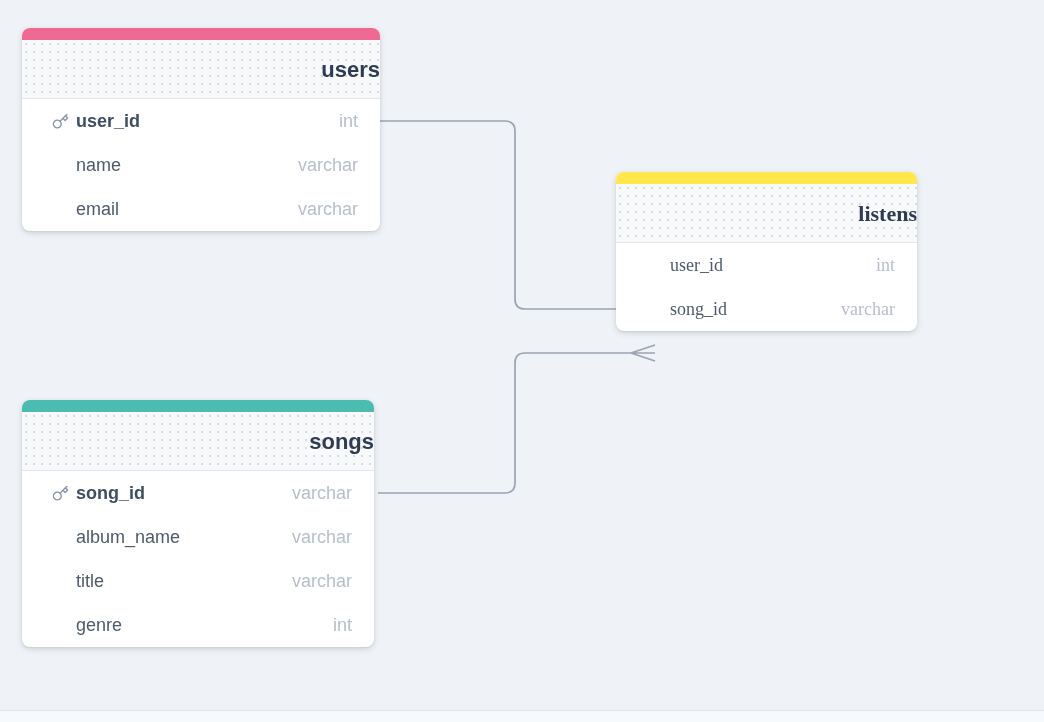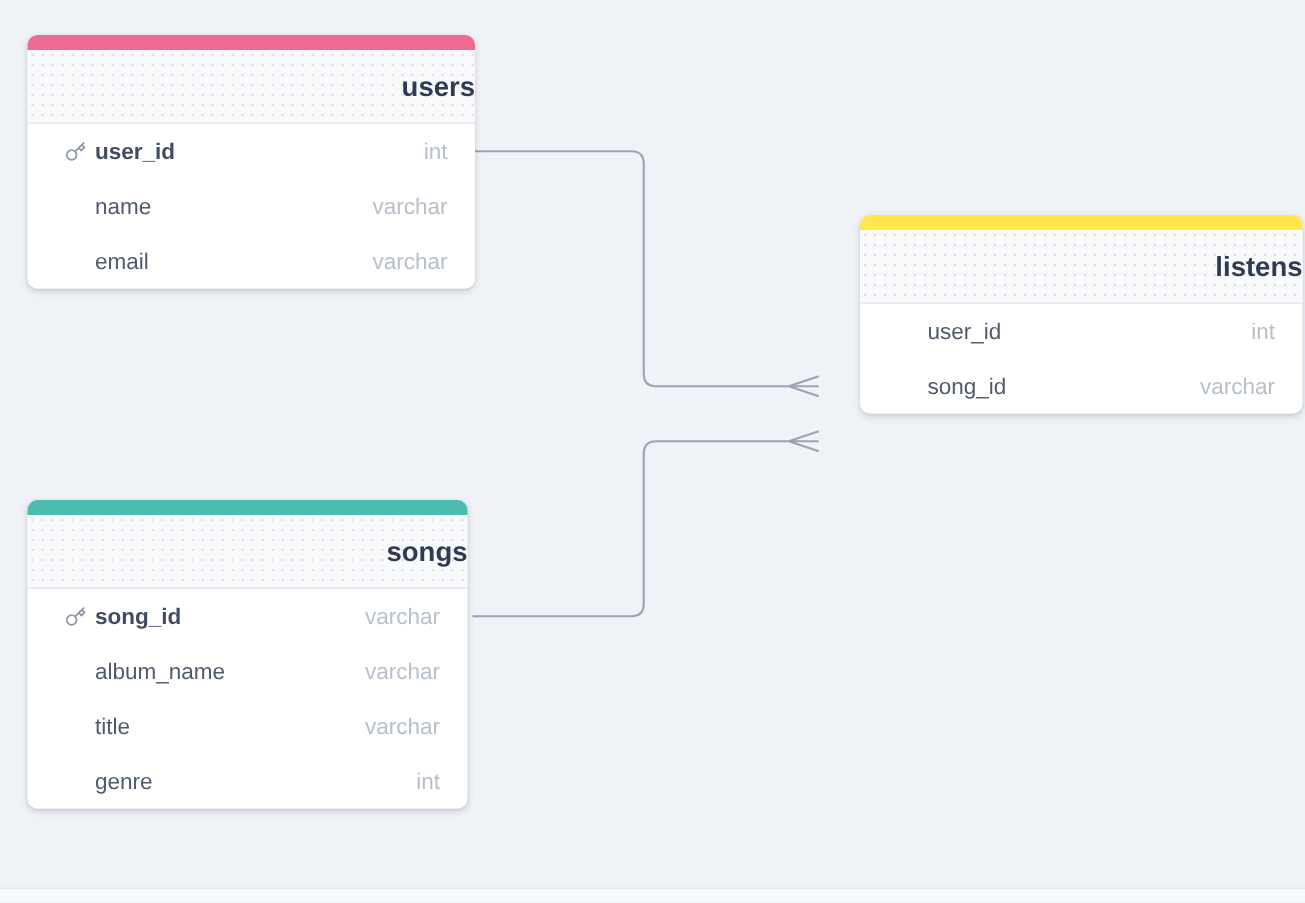--- a/index.html
+++ b/index.html
@@ -93,21 +93,21 @@
     <span class="pk-slot hidden" style="color: var(--key-icon);">
       <svg width="17" height="17" viewBox="0 0 24 24" fill="none" stroke="currentColor" stroke-width="2" stroke-linecap="round" stroke-linejoin="round">
         <path d="M21 2l-2 2m-7.61 7.61a5.5 5.5 0 1 1-7.778 7.778 5.5 5.5 0 0 1 7.777-7.777zm0 0L15.5 7.5m0 0l3 3L22 7l-3-3m-3.5 3.5L19 4"></path>
       </svg>
     </span>
     <span class="field-name">email</span>
     <span class="field-type">varchar</span>
   </div>
         </div>
   </div>
-      <div class="table-card" style="left: 688px; top: 172px; width: 354px;">
+      <div class="table-card" style="left: 616px; top: 172px; width: 301px; font-family: Liberation Serif, serif;">
     <div class="accent-bar" style="background: rgb(255, 231, 76);"></div>
     <div class="table-header">
       <span class="table-title">listens</span>
     </div>
     <div class="table-body">
           <div class="field-row">
     <span class="pk-slot hidden" style="color: var(--key-icon);">
       <svg width="17" height="17" viewBox="0 0 24 24" fill="none" stroke="currentColor" stroke-width="2" stroke-linecap="round" stroke-linejoin="round">
         <path d="M21 2l-2 2m-7.61 7.61a5.5 5.5 0 1 1-7.778 7.778 5.5 5.5 0 0 1 7.777-7.777zm0 0L15.5 7.5m0 0l3 3L22 7l-3-3m-3.5 3.5L19 4"></path>
       </svg>

